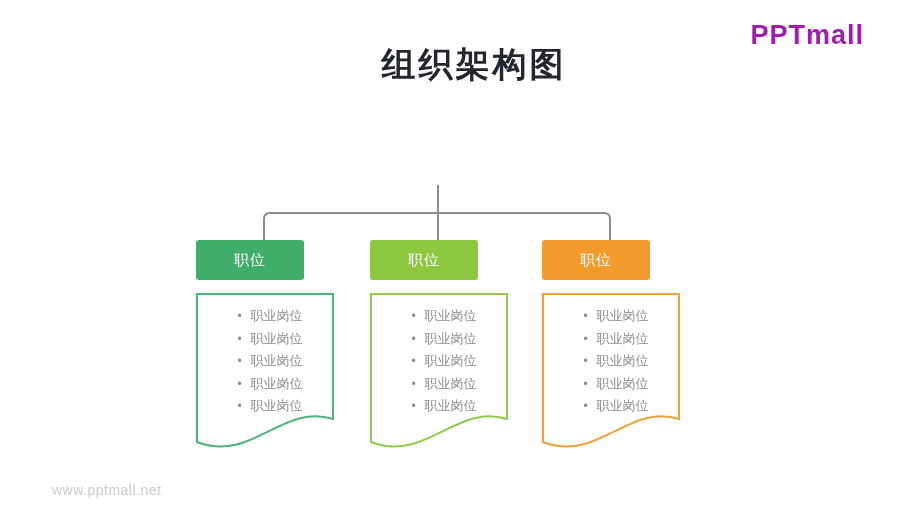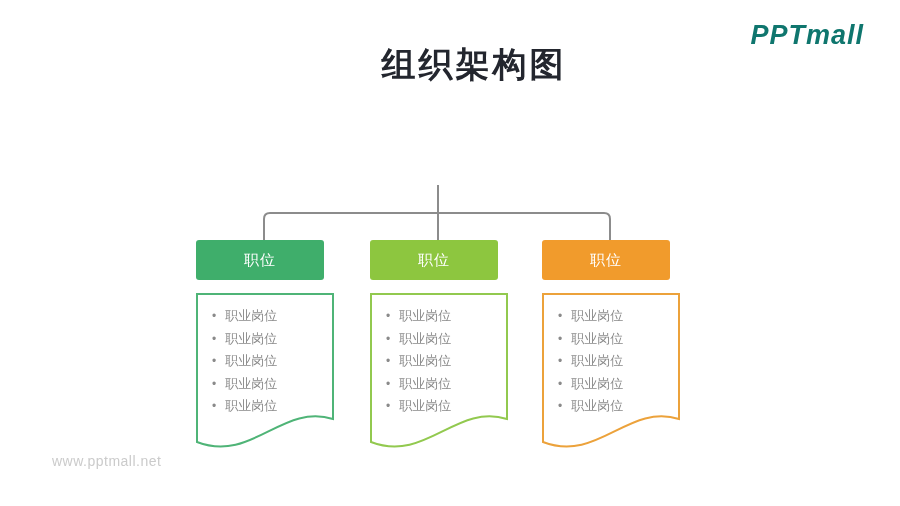--- a/index.html
+++ b/index.html
@@ -27,55 +27,55 @@
   .ceo-box{
     position:absolute;left:370px;top:147px;
     width:134px;height:38px;border-radius:3px;
     display:flex;align-items:center;justify-content:center;
     color:#ffffff;font-size:18px;letter-spacing:1px;
   }
 
   .connectors{position:absolute;left:190px;top:180px;}
 
   .branch-box{
-    position:absolute;top:240px;width:128px;height:40px;border-radius:3px;
+    position:absolute;top:240px;width:108px;height:40px;border-radius:3px;
     display:flex;align-items:center;justify-content:center;
     color:#ffffff;font-size:15px;letter-spacing:1px;
   }
   .branch-box.b0{left:196px;}
   .branch-box.b1{left:370px;}
   .branch-box.b2{left:542px;}
 
-  .panel{position:absolute;top:293px;width:138px;height:164px;}
+  .panel{position:absolute;top:293px;width:138px;height:164px;text-align:center;}
   .panel.p0{left:196px;}
   .panel.p1{left:370px;}
   .panel.p2{left:542px;}
   .panel svg{position:absolute;left:0;top:0;}
 
   .panel-list{
     position:absolute;left:16px;top:12px;right:6px;
     margin:0;padding:0;list-style:none;
   }
   .panel-list li{
     font-size:13px;line-height:21.5px;
     white-space:nowrap;
   }
   .panel-list li .dot{margin-right:9px;font-size:12px;}
 
   .watermark{
-    position:absolute;left:52px;top:453px;
+    position:absolute;left:52px;top:482px;
     font-size:14px;letter-spacing:0.5px;text-align:center;
   }
 </style>
 </head>
 <body>
 
 <div class="stage">
 
-  <div class="logo" style="color: #0f766e; font-style: italic;">PPTmall</div>
+  <div class="logo" style="color: #a21caf;">PPTmall</div>
 
   <h1 class="title" style="color: rgb(35, 38, 46); margin-left: 24px;">组织架构图</h1>
 
 
   <svg class="connectors" width="520" height="65" viewBox="0 0 520 65">
     <path d="M248,5 V60 M80,33 H414 M74,60 V39 Q74,33 80,33 M420,60 V39 Q420,33 414,33" fill="none" stroke-width="2" stroke="#8c8c8c"></path>
   </svg>
 
   <div class="branch-box b0" style="background-color: rgb(63, 174, 107);">职位</div>
   <div class="branch-box b1" style="background-color: rgb(141, 198, 63);">职位</div>

